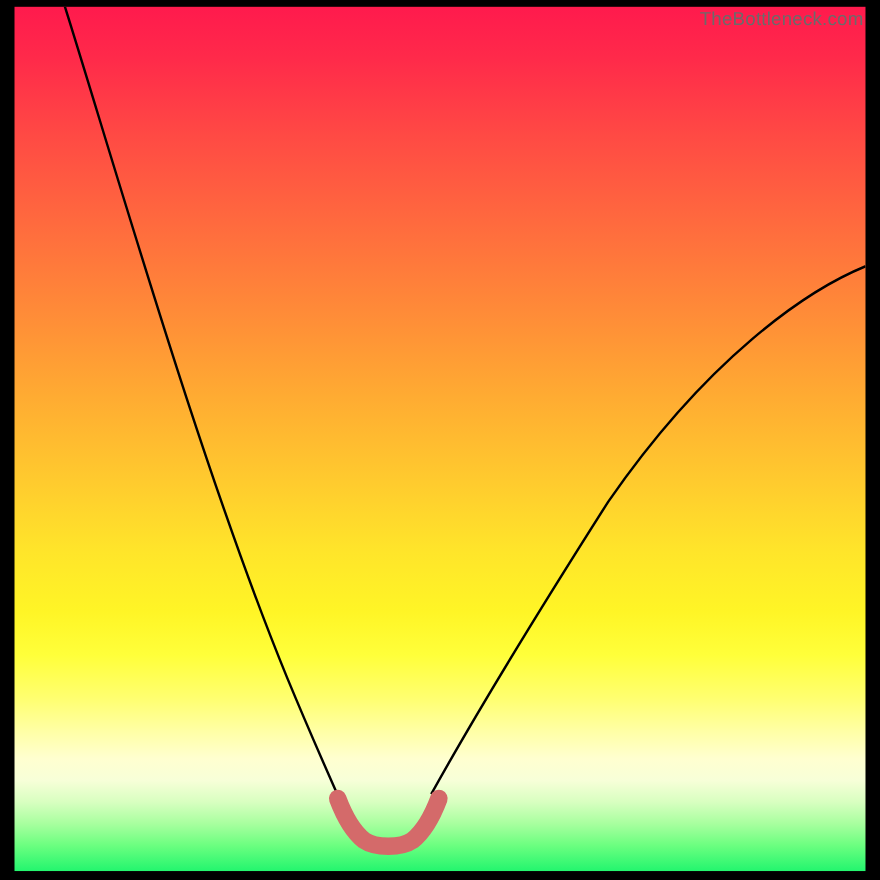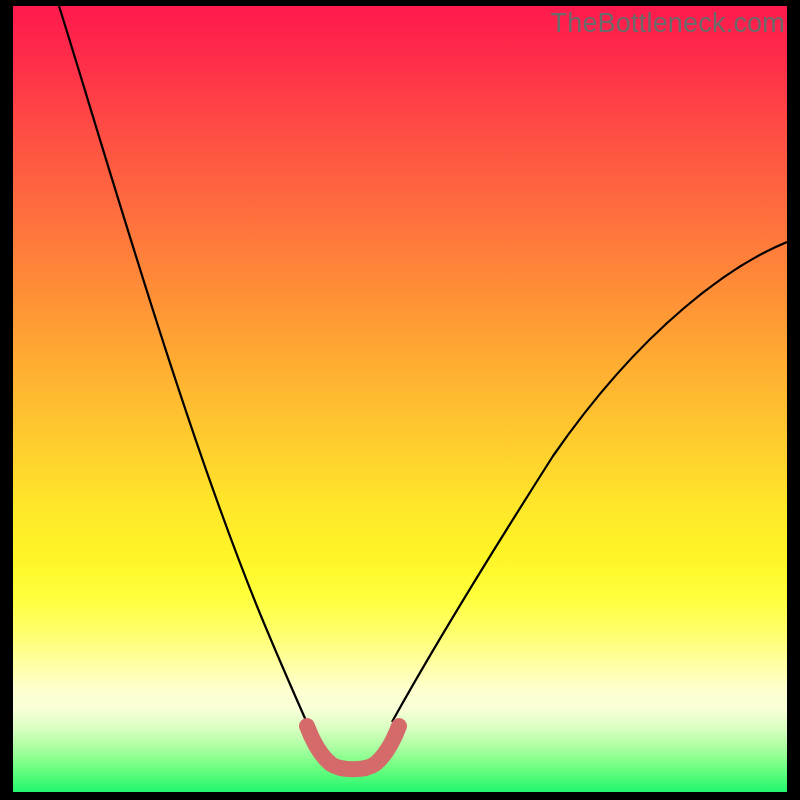--- a/index.html
+++ b/index.html
@@ -53,21 +53,21 @@
   }
   svg.curves {
     position: absolute;
     inset: 0;
   }
   .watermark {
     position: absolute;
     right: 15px;
     top: 8px;
     color: #6b6b6b;
-    font-size: 27px;
+    font-size: 17px;
     font-weight: 500;
     letter-spacing: 0.2px;
     user-select: none;
   }
 </style>
 </head>
 <body>
 
 <div class="stage">
 

